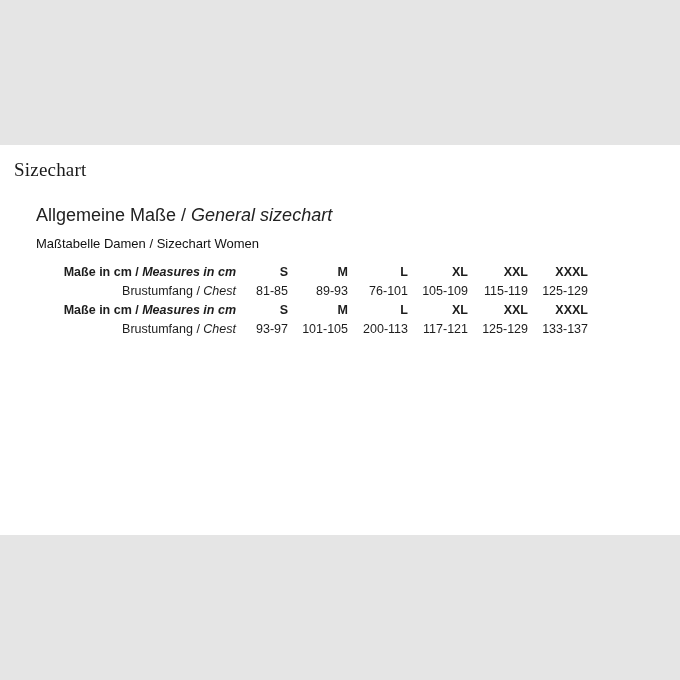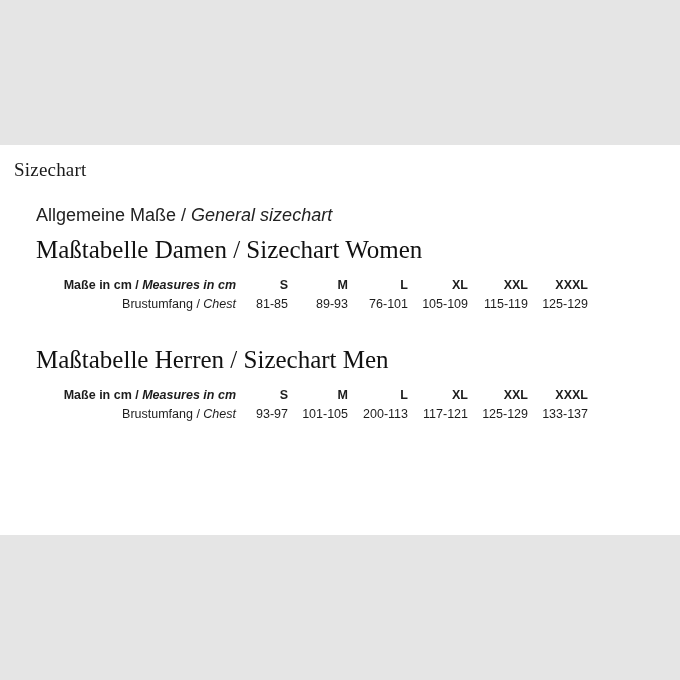--- a/index.html
+++ b/index.html
@@ -46,22 +46,22 @@
   .general-line {
     font-size: 18px;
     color: #222222;
     margin: 0 0 10px 0;
     white-space: nowrap;
   }
   .general-line .it {
     font-style: italic;
   }
   .section-heading {
-    font-family: Liberation Serif, serif;
-    font-size: 25px;
+    font-family: Liberation Sans, sans-serif;
+    font-size: 13px;
     font-weight: normal;
     color: #111111;
     margin: 0 0 14px 0;
     white-space: nowrap;
   }
   .section-heading-2 {
     margin-top: 30px;
   }
   table.sizetable {
     border-collapse: collapse;
@@ -142,21 +142,20 @@
           <td class="val-cell">81-85</td>
           <td class="val-cell">89-93</td>
           <td class="val-cell">76-101</td>
           <td class="val-cell">105-109</td>
           <td class="val-cell">115-119</td>
           <td class="val-cell">125-129</td>
         </tr>
       </tbody>
         </table>
 
-      <h2 class="section-heading section-heading-2">Maßtabelle Herren / Sizechart Men</h2>
 
       <table class="sizetable">
         <tbody>
             <tr>
           <th class="lbl-cell">
             <span>Maße in cm</span><span> / </span><span class="it">Measures in cm</span>
           </th>
           <th class="val-cell">S</th>
           <th class="val-cell">M</th>
           <th class="val-cell">L</th>

